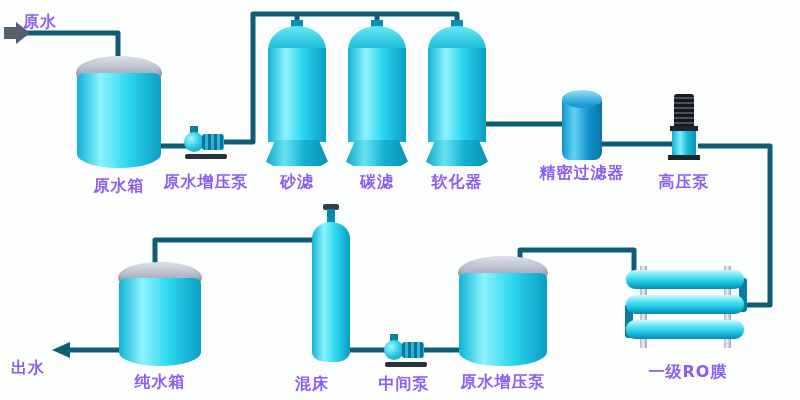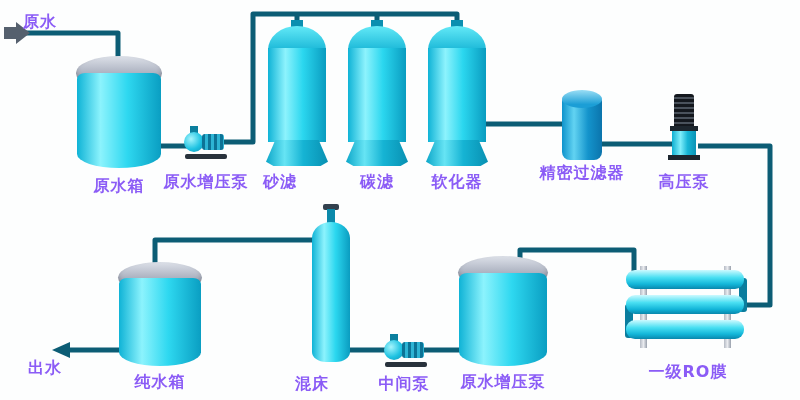--- a/index.html
+++ b/index.html
@@ -170,25 +170,25 @@
   </div>
 
   <div class="tank" style="left:118px;top:262px;width:84px;height:104px">
     <div class="tank-dome"></div>
     <div class="tank-body"></div>
   </div>
 
   <div class="lbl" style="left:40px;top:12px">原水</div>
   <div class="lbl" style="left:119px;top:176px">原水箱</div>
   <div class="lbl" style="left:206px;top:172px">原水增压泵</div>
-  <div class="lbl" style="left:280px;top:172px">砂滤</div>
+  <div class="lbl" style="left:297px;top:172px">砂滤</div>
   <div class="lbl" style="left:377px;top:172px">碳滤</div>
   <div class="lbl" style="left:457px;top:172px">软化器</div>
   <div class="lbl" style="left:582px;top:163px">精密过滤器</div>
   <div class="lbl" style="left:684px;top:172px">高压泵</div>
   <div class="lbl" style="left:688px;top:362px">一级RO膜</div>
   <div class="lbl" style="left:503px;top:372px">原水增压泵</div>
   <div class="lbl" style="left:404px;top:374px">中间泵</div>
   <div class="lbl" style="left:312px;top:374px">混床</div>
   <div class="lbl" style="left:160px;top:372px">纯水箱</div>
-  <div class="lbl" style="left:45px;top:358px">出水</div>
+  <div class="lbl" style="left:28px;top:358px">出水</div>
 
 </div>
 
 </body></html>

